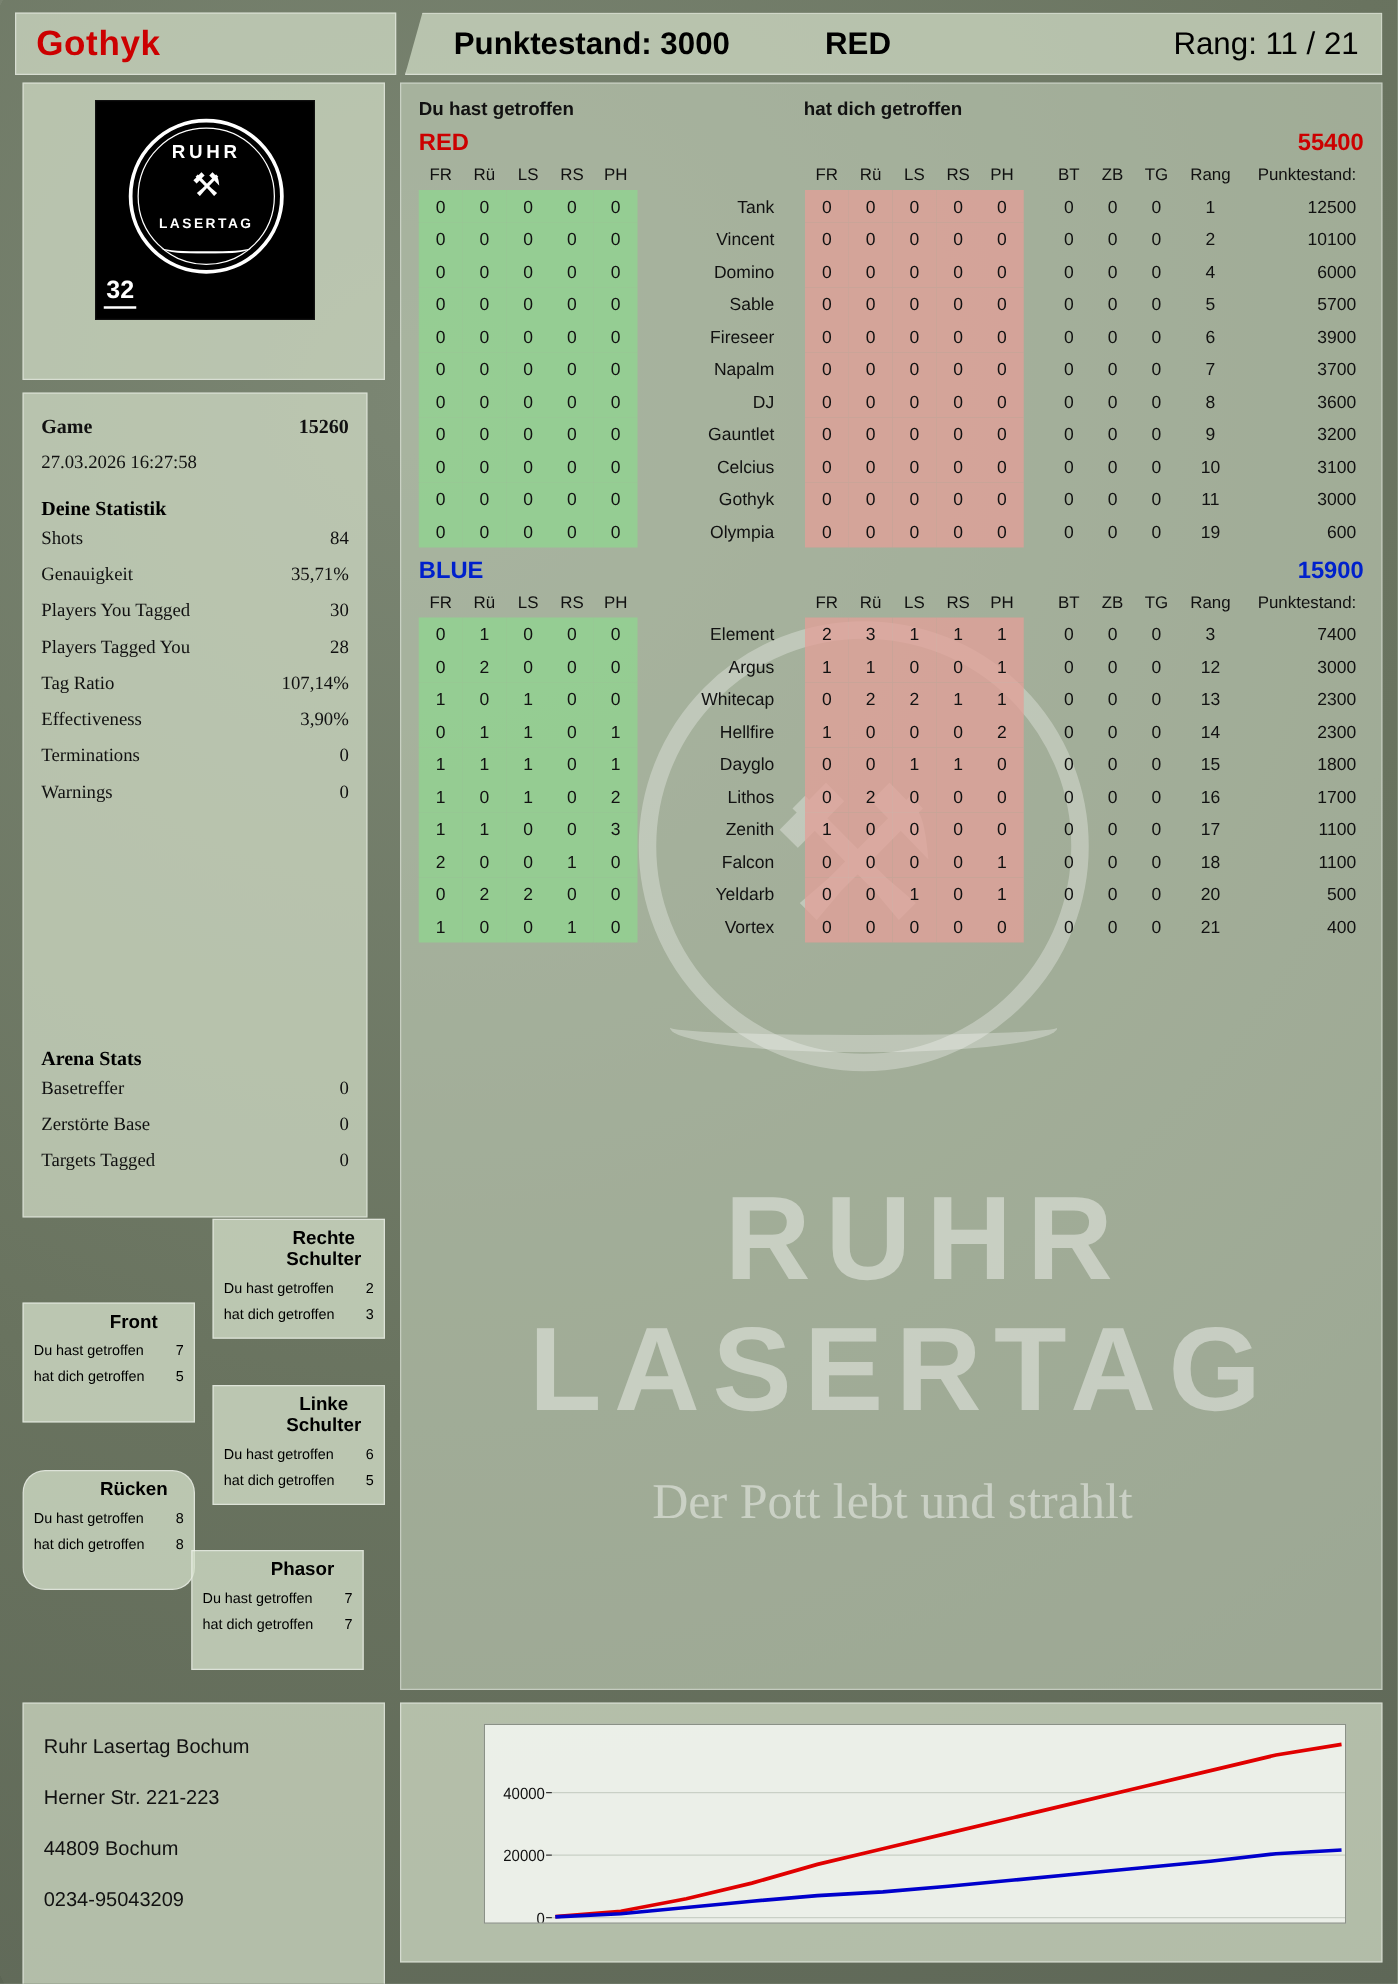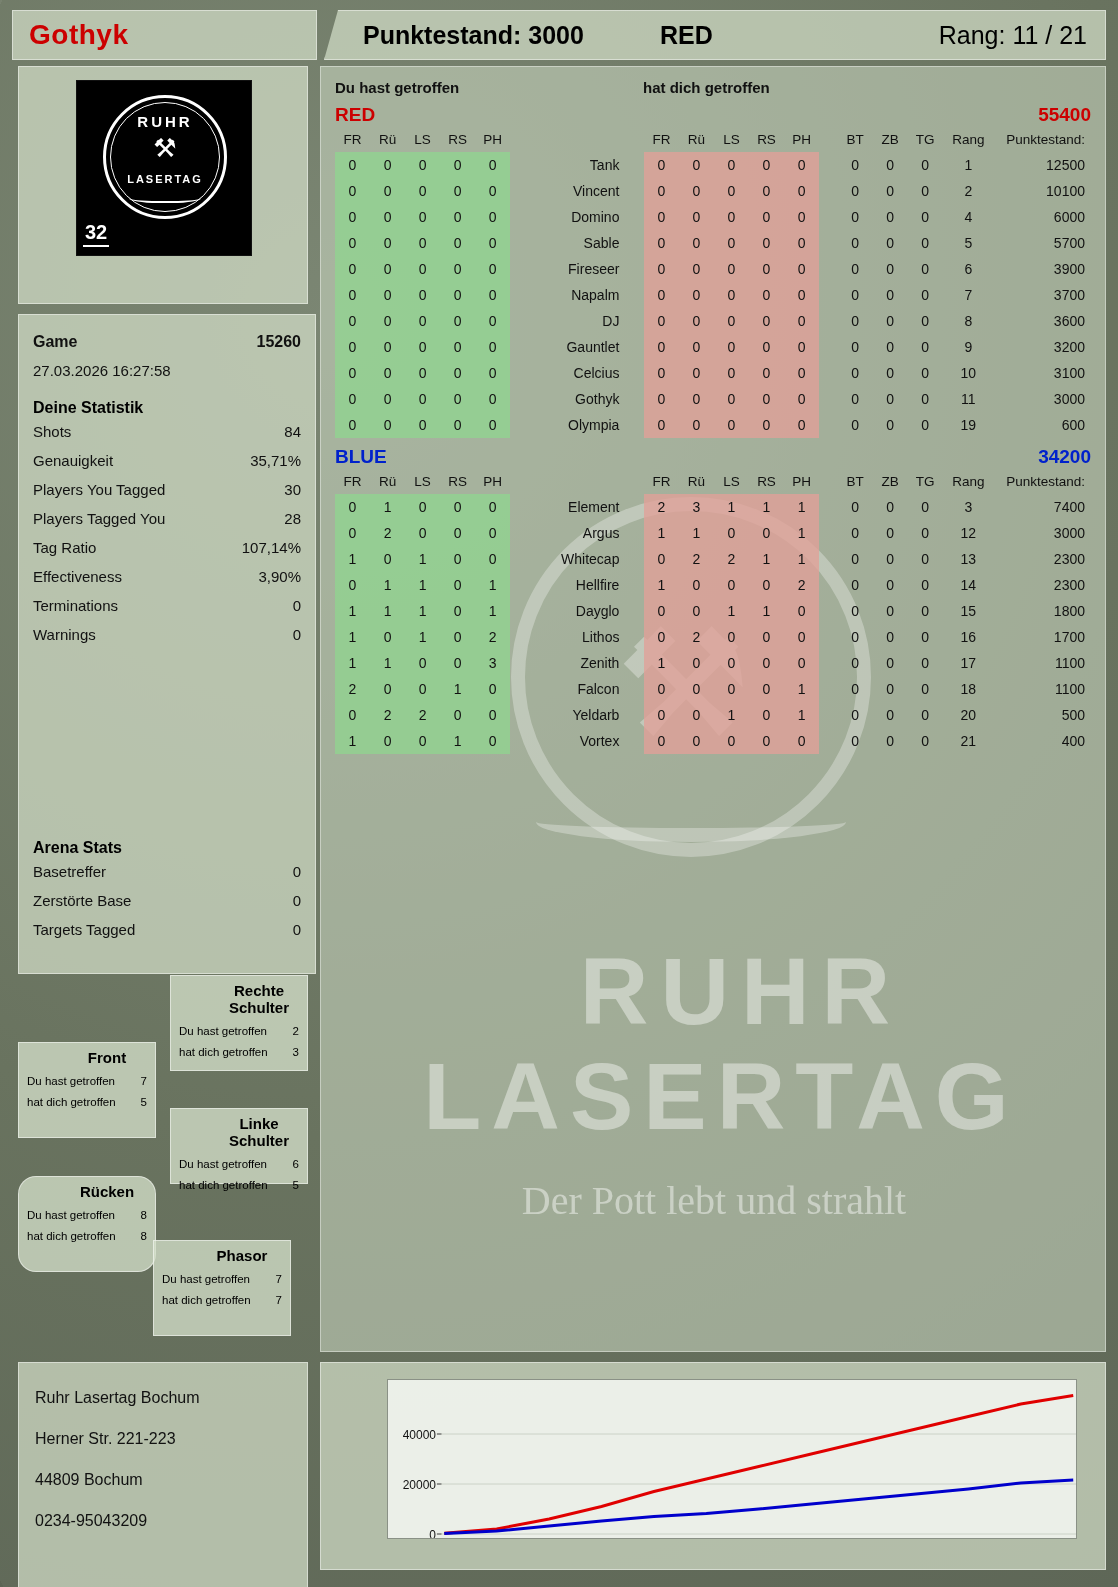--- a/index.html
+++ b/index.html
@@ -61,34 +61,34 @@
   }
   #logoBox .ruhr { position:absolute; left:0; top:32px; width:176px; text-align:center; font-size:15px; font-weight:bold; letter-spacing:3px; }
   #logoBox .hammers { position:absolute; left:0; top:54px; width:176px; text-align:center; font-size:26px; line-height:1; }
   #logoBox .laser { position:absolute; left:0; top:92px; width:176px; text-align:center; font-size:11px; font-weight:bold; letter-spacing:2px; }
   #logoBox .wave {
     position:absolute; left:52px; top:110px; width:72px; height:12px;
     border-bottom:2px solid #fff; border-radius:0 0 40% 40%;
   }
   #logoBox .num { position:absolute; left:6px; top:140px; font-size:20px; font-weight:bold; border-bottom:2px solid #fff; padding:0 2px 1px 2px; }
 
-  #statsPanel { position:absolute; left:18px; top:314px; width:298px; height:660px; padding:12px 14px; }
+  #statsPanel { position:absolute; left:18px; top:314px; width:276px; height:660px; padding:12px 14px;font-family:Liberation Serif, serif; }
   .row { display:flex; justify-content:space-between; font-size:15px; color:#111; line-height:29px; }
   .row.head { font-weight:bold; font-size:16px; }
   .sect { font-weight:bold; font-size:16px; margin-top:14px; }
   .plain { font-size:15px; line-height:29px; color:#111; }
 
   
   .zone { position:absolute; background:rgba(210,222,200,0.78); border:1px solid rgba(255,255,255,0.5); }
   .zone .ztitle { text-align:center; font-weight:bold; font-size:15px; padding:6px 0 4px 0;margin-left:40px; }
   .zone .zrow { display:flex; justify-content:space-between; font-size:11.5px; padding:5px 8px 4px 8px; }
   #zFront { left:18px; top:1042px; width:138px; height:96px; }
   #zRuecken { left:18px; top:1176px; width:138px; height:96px;border-radius:18px; }
   #zRS { left:170px; top:975px; width:138px; height:96px; }
-  #zLS { left:170px; top:1108px; width:138px; height:76px; }
+  #zLS { left:170px; top:1108px; width:138px; height:96px; }
   #zPhasor { left:153px; top:1240px; width:138px; height:96px; }
 
   #addressPanel { position:absolute; left:18px; top:1362px; width:290px; height:264px; padding:14px 16px; }
   #addressPanel div { font-size:16px; line-height:41px; color:#111; }
 
   
   #board {
     position:absolute; left:320px; top:66px; width:786px; height:1286px;
     background:rgba(206,219,196,0.55);
     border:1px solid rgba(255,255,255,0.4);
@@ -564,21 +564,21 @@
               <td class="wbt">0</td>
               <td class="wbt">0</td>
               <td class="wrang">19</td>
               <td class="wpts">600</td>
             </tr>
           </tbody>
       </table>
 
       <div class="teamline">
         <span class="blue">BLUE</span>
-        <span class="tscore blue">34200</span>
+        <span class="tscore blue">15900</span>
       </div>
       <table class="sb">
         <tbody>
             <tr class="hdrrow">
           <th class="w5">FR</th>
           <th class="w5">Rü</th>
           <th class="w5">LS</th>
           <th class="w5">RS</th>
           <th class="w5">PH</th>
           <th class="nm"></th>

